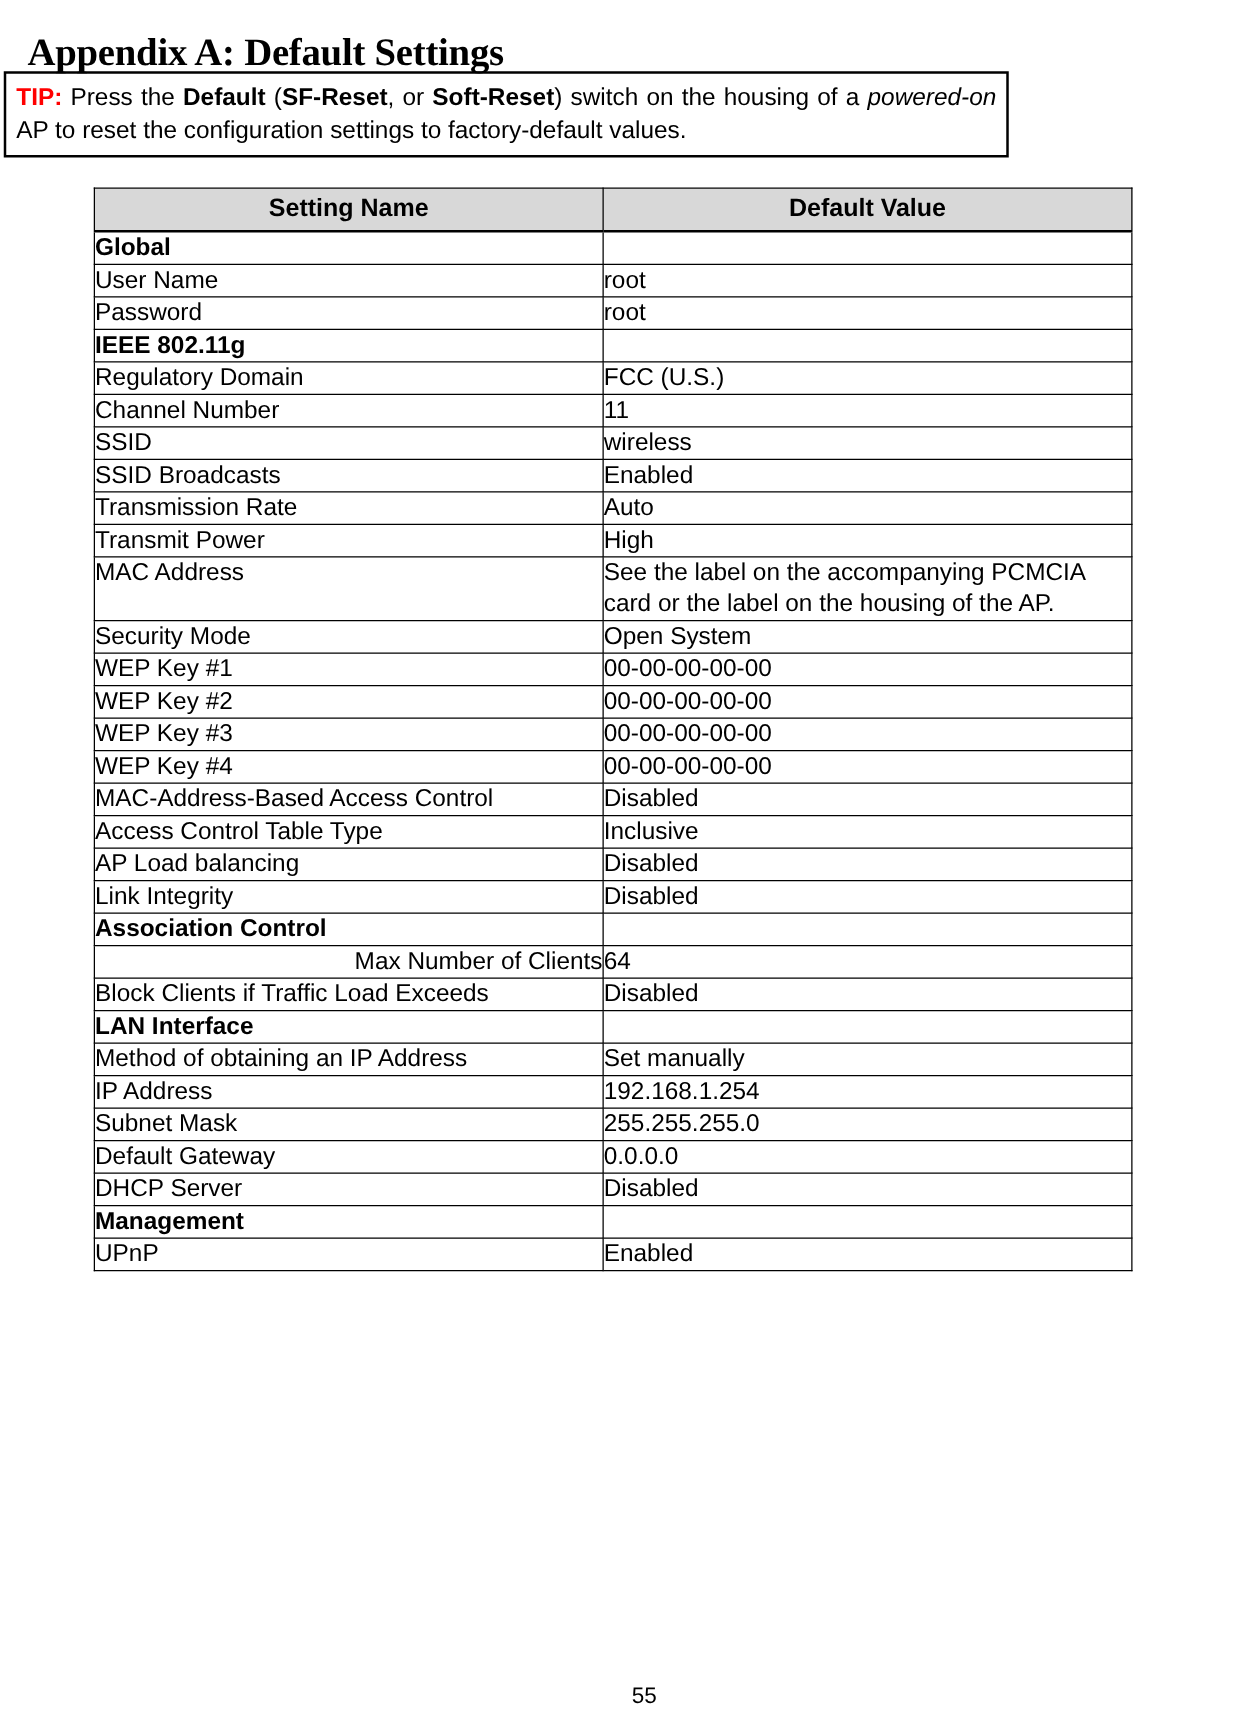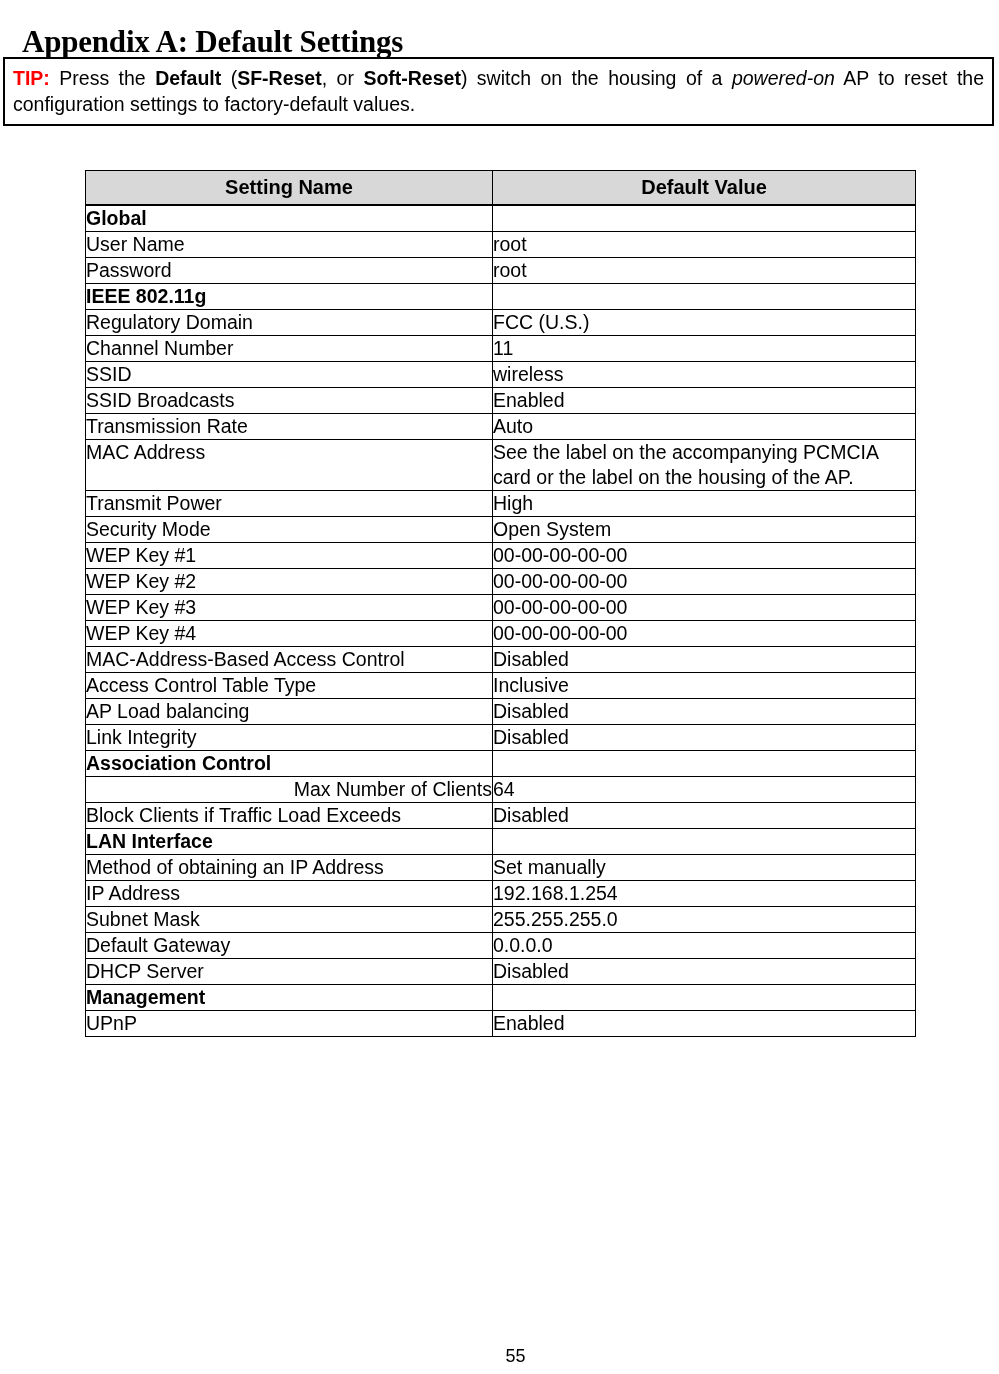--- a/index.html
+++ b/index.html
@@ -27,21 +27,21 @@
     line-height: 40px;
     white-space: nowrap;
     font-family: Liberation Serif, serif;
   }
 
   
   #tip-box {
     position: absolute;
     left: 3px;
     top: 57px;
-    width: 991px;
+    width: 804px;
     border: 2px solid #000000;
     box-sizing: border-box;
     padding: 6px 8px 7px 8px;
   }
   #tip-paragraph {
     font-size: 19.5px;
     line-height: 26px;
     text-align: justify;
     text-justify: inter-word;
     margin: 0;
@@ -49,27 +49,26 @@
   #tip-paragraph .tip-label {
     color: #ff0000;
     font-weight: bold;
   }
   #tip-paragraph .b { font-weight: bold; }
   #tip-paragraph .i { font-style: italic; }
 
   
   #settings-table {
     position: absolute;
-    left: 85px;
+    left: 75px;
     top: 150px;
     width: 830px;
     border-collapse: collapse;
     table-layout: fixed;
     font-size: 19.5px;
-    margin-top: 20px;
   }
   #settings-table col.c-name  { width: 407px; }
   #settings-table col.c-value { width: 423px; }
 
   #settings-table th,
   #settings-table td {
     border: 1px solid #000000;
     padding: 0;
     vertical-align: top;
   }
@@ -196,26 +195,26 @@
       </tr>
       <tr class="lvl-item">
         <td class="cell-name nowrap">SSID Broadcasts</td>
         <td class="cell-value wrap-text">Enabled</td>
       </tr>
       <tr class="lvl-item">
         <td class="cell-name nowrap">Transmission Rate</td>
         <td class="cell-value wrap-text">Auto</td>
       </tr>
       <tr class="lvl-item">
+        <td class="cell-name nowrap">Transmit Power</td>
+        <td class="cell-value wrap-text">High</td>
+      </tr>
+      <tr class="lvl-item">
         <td class="cell-name nowrap">MAC Address</td>
         <td class="cell-value wrap-text">See the label on the accompanying PCMCIA card or the label on the housing of the AP.</td>
-      </tr>
-      <tr class="lvl-item">
-        <td class="cell-name nowrap">Transmit Power</td>
-        <td class="cell-value wrap-text">High</td>
       </tr>
       <tr class="lvl-item">
         <td class="cell-name nowrap">Security Mode</td>
         <td class="cell-value wrap-text">Open System</td>
       </tr>
       <tr class="lvl-item">
         <td class="cell-name nowrap">WEP Key #1</td>
         <td class="cell-value wrap-text">00-00-00-00-00</td>
       </tr>
       <tr class="lvl-item">

